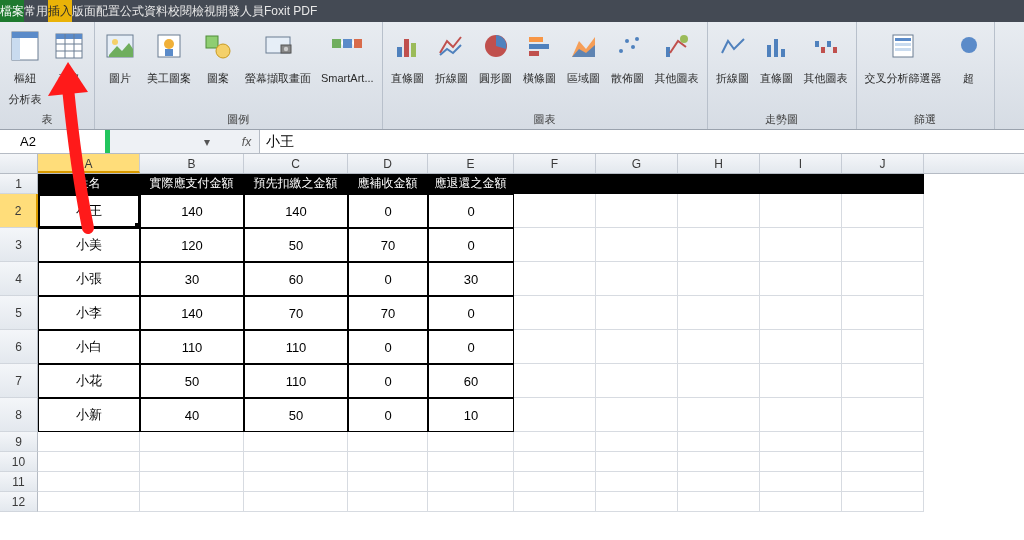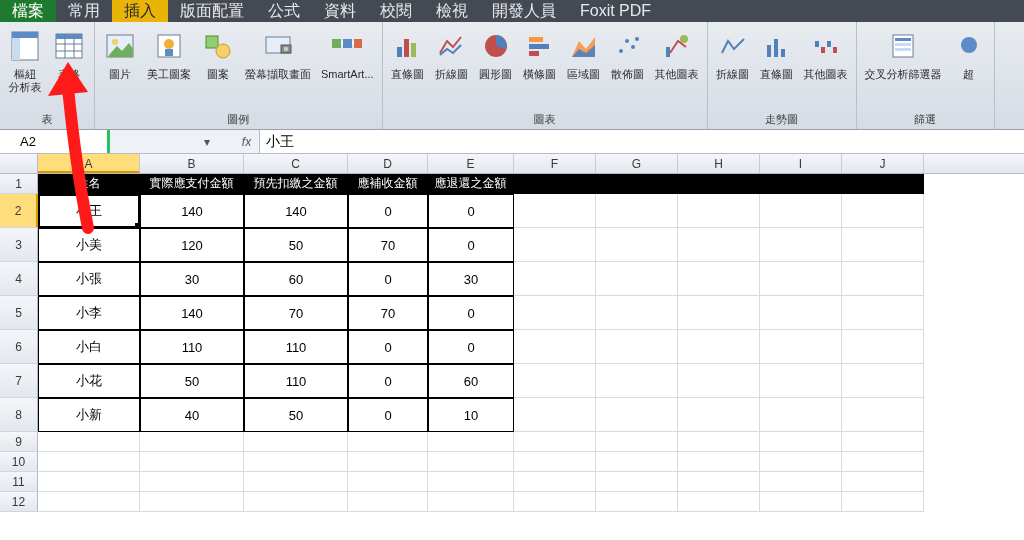--- a/index.html
+++ b/index.html
@@ -1,36 +1,36 @@
 <!DOCTYPE html>
 <html><head>
 <meta charset="utf-8">
 <style>
 * { box-sizing: border-box; margin: 0; padding: 0; }
 body { font-family: "Microsoft JhengHei", "PMingLiU", sans-serif; font-size: 12px; background: #fff; width: 1024px; height: 540px; overflow: hidden; }
 
 
 .tabs { display: flex; background: #444a54; height: 22px; align-items: stretch; color: #e8e8e8; }
-.tab { padding: 0 12px; display: flex; align-items: center; cursor: pointer; font-size: 16px; }
+.tab { padding: 0 0; display: flex; align-items: center; cursor: pointer; font-size: 12px; }
 .tab.file { background: #1e7a2e; color: #fff; }
 .tab.active { background: #eab308; color: #2a2a2a; }
 
 
 .ribbon { display: flex; background: linear-gradient(#e8ecf1,#d6dce4); height: 108px; border-bottom: 1px solid #9aa2ad; }
 .group { border-right: 1px solid #b8c0cb; display: flex; flex-direction: column; align-items: center; padding: 2px 6px 0 6px; }
 .group-row { display: flex; gap: 6px; align-items: flex-start; height: 86px; }
 .group-label { font-size: 11px; color: #3a3a3a; text-align: center; height: 18px; line-height: 18px; }
 .btn { display: flex; flex-direction: column; align-items: center; gap: 2px; padding: 2px 2px 0 2px; cursor: pointer; border-radius: 3px; }
-.btn-label { font-size: 11px; color: #2a2a2a; text-align: center; line-height: 13px; white-space: pre; }
+.btn-label { font-size: 11px; color: #2a2a2a; text-align: center; line-height: 21px; white-space: pre; }
 .ico { width: 34px; height: 40px; display: flex; align-items: center; justify-content: center; }
 .ico svg { display: block; }
 
 
 .fbar { display: flex; height: 24px; border-bottom: 1px solid #b5bbc4; background: #eef1f5; align-items: stretch; }
-.namebox { width: 110px; border-right: 3px solid #22c55e; display: flex; align-items: center; padding-left: 20px; font-size: 13px; background: #fff; }
+.namebox { width: 110px; border-right: 5px solid #22c55e; display: flex; align-items: center; padding-left: 20px; font-size: 13px; background: #fff; }
 .namebox-dd { width: 104px; display: flex; align-items: center; justify-content: flex-end; padding-right: 4px; color: #555; }
 .fx { width: 26px; display: flex; align-items: center; justify-content: center; font-style: italic; color: #555; border-right: 1px solid #b5bbc4; margin-left: 20px; }
 .fin { flex: 1; background: #fff; display: flex; align-items: center; padding-left: 6px; font-size: 14px; }
 
 
 .colhdrs { display: flex; height: 20px; background: linear-gradient(#f4f6f9,#e3e8ee); border-bottom: 1px solid #b5bbc4; }
 .corner { width: 38px; border-right: 1px solid #b5bbc4; }
 .ch { border-right: 1px solid #c6ccd5; text-align: center; font-size: 12px; color: #3a3a3a; line-height: 20px; }
 .ch.sel { background: #ffdd7a; border-bottom: 2px solid #d89a00; }
 .wA { width: 102px; } .wB { width: 104px; } .wC { width: 104px; } .wD { width: 80px; } .wE { width: 86px; }

